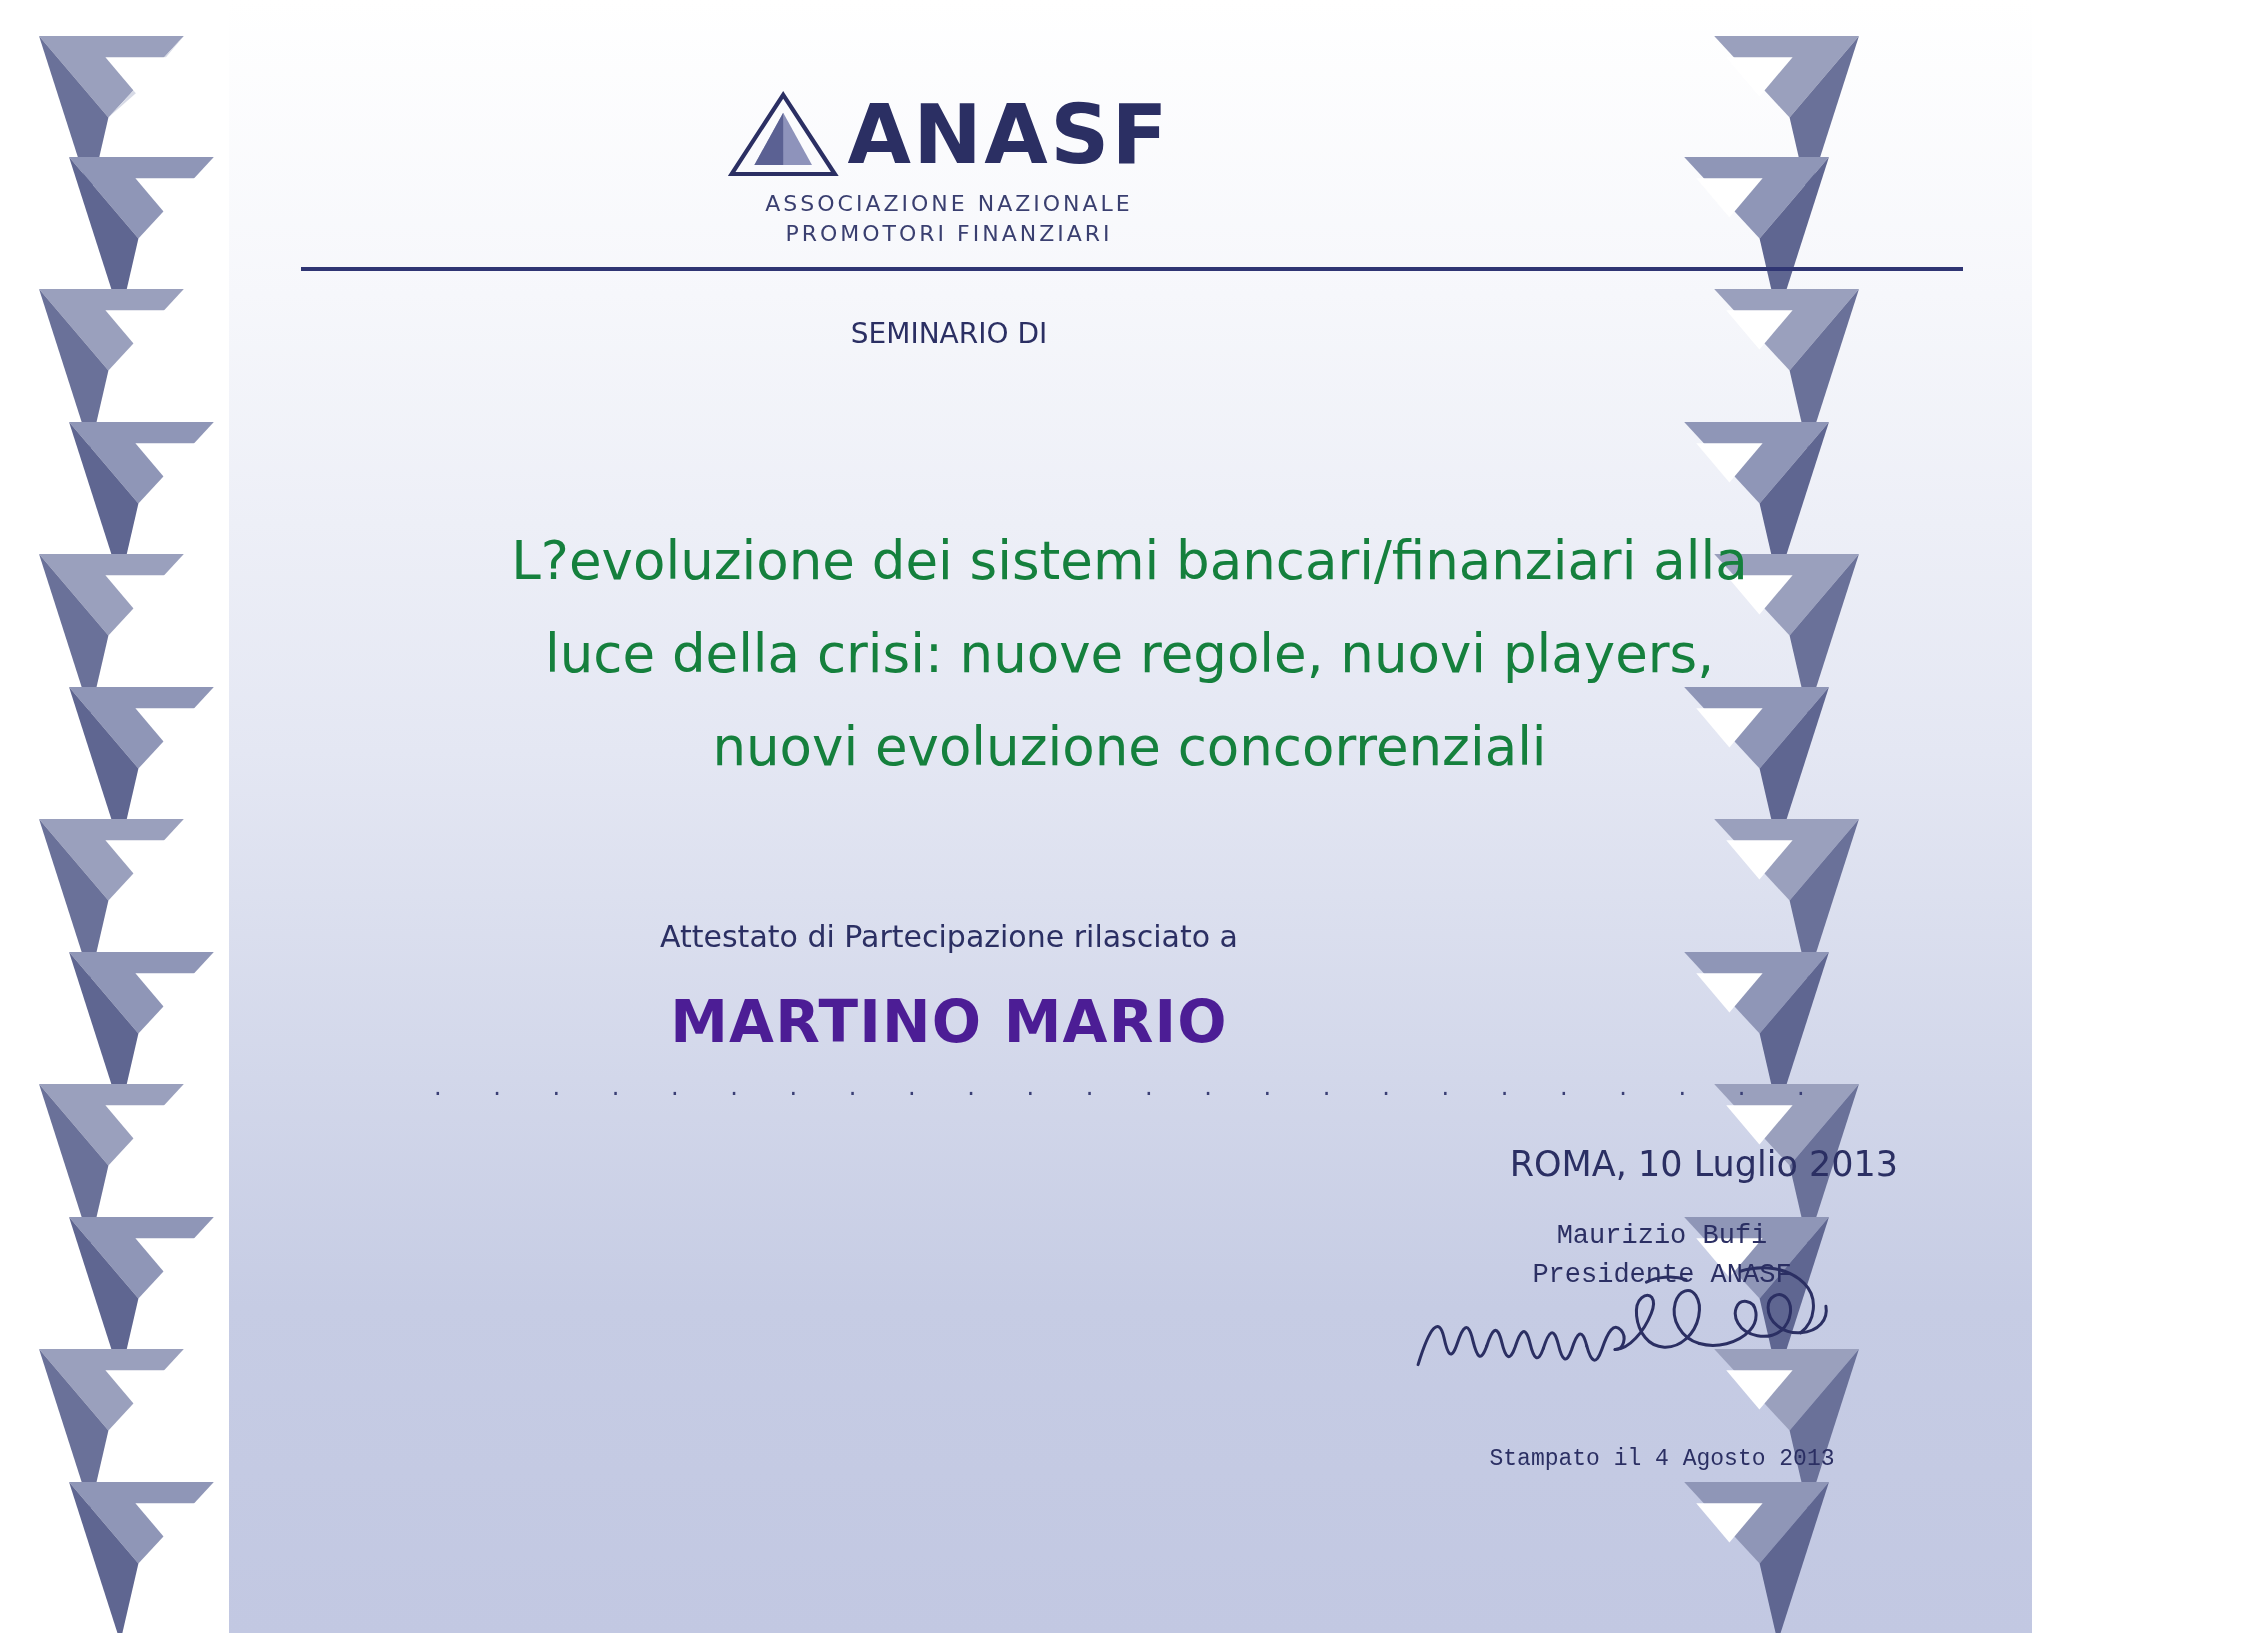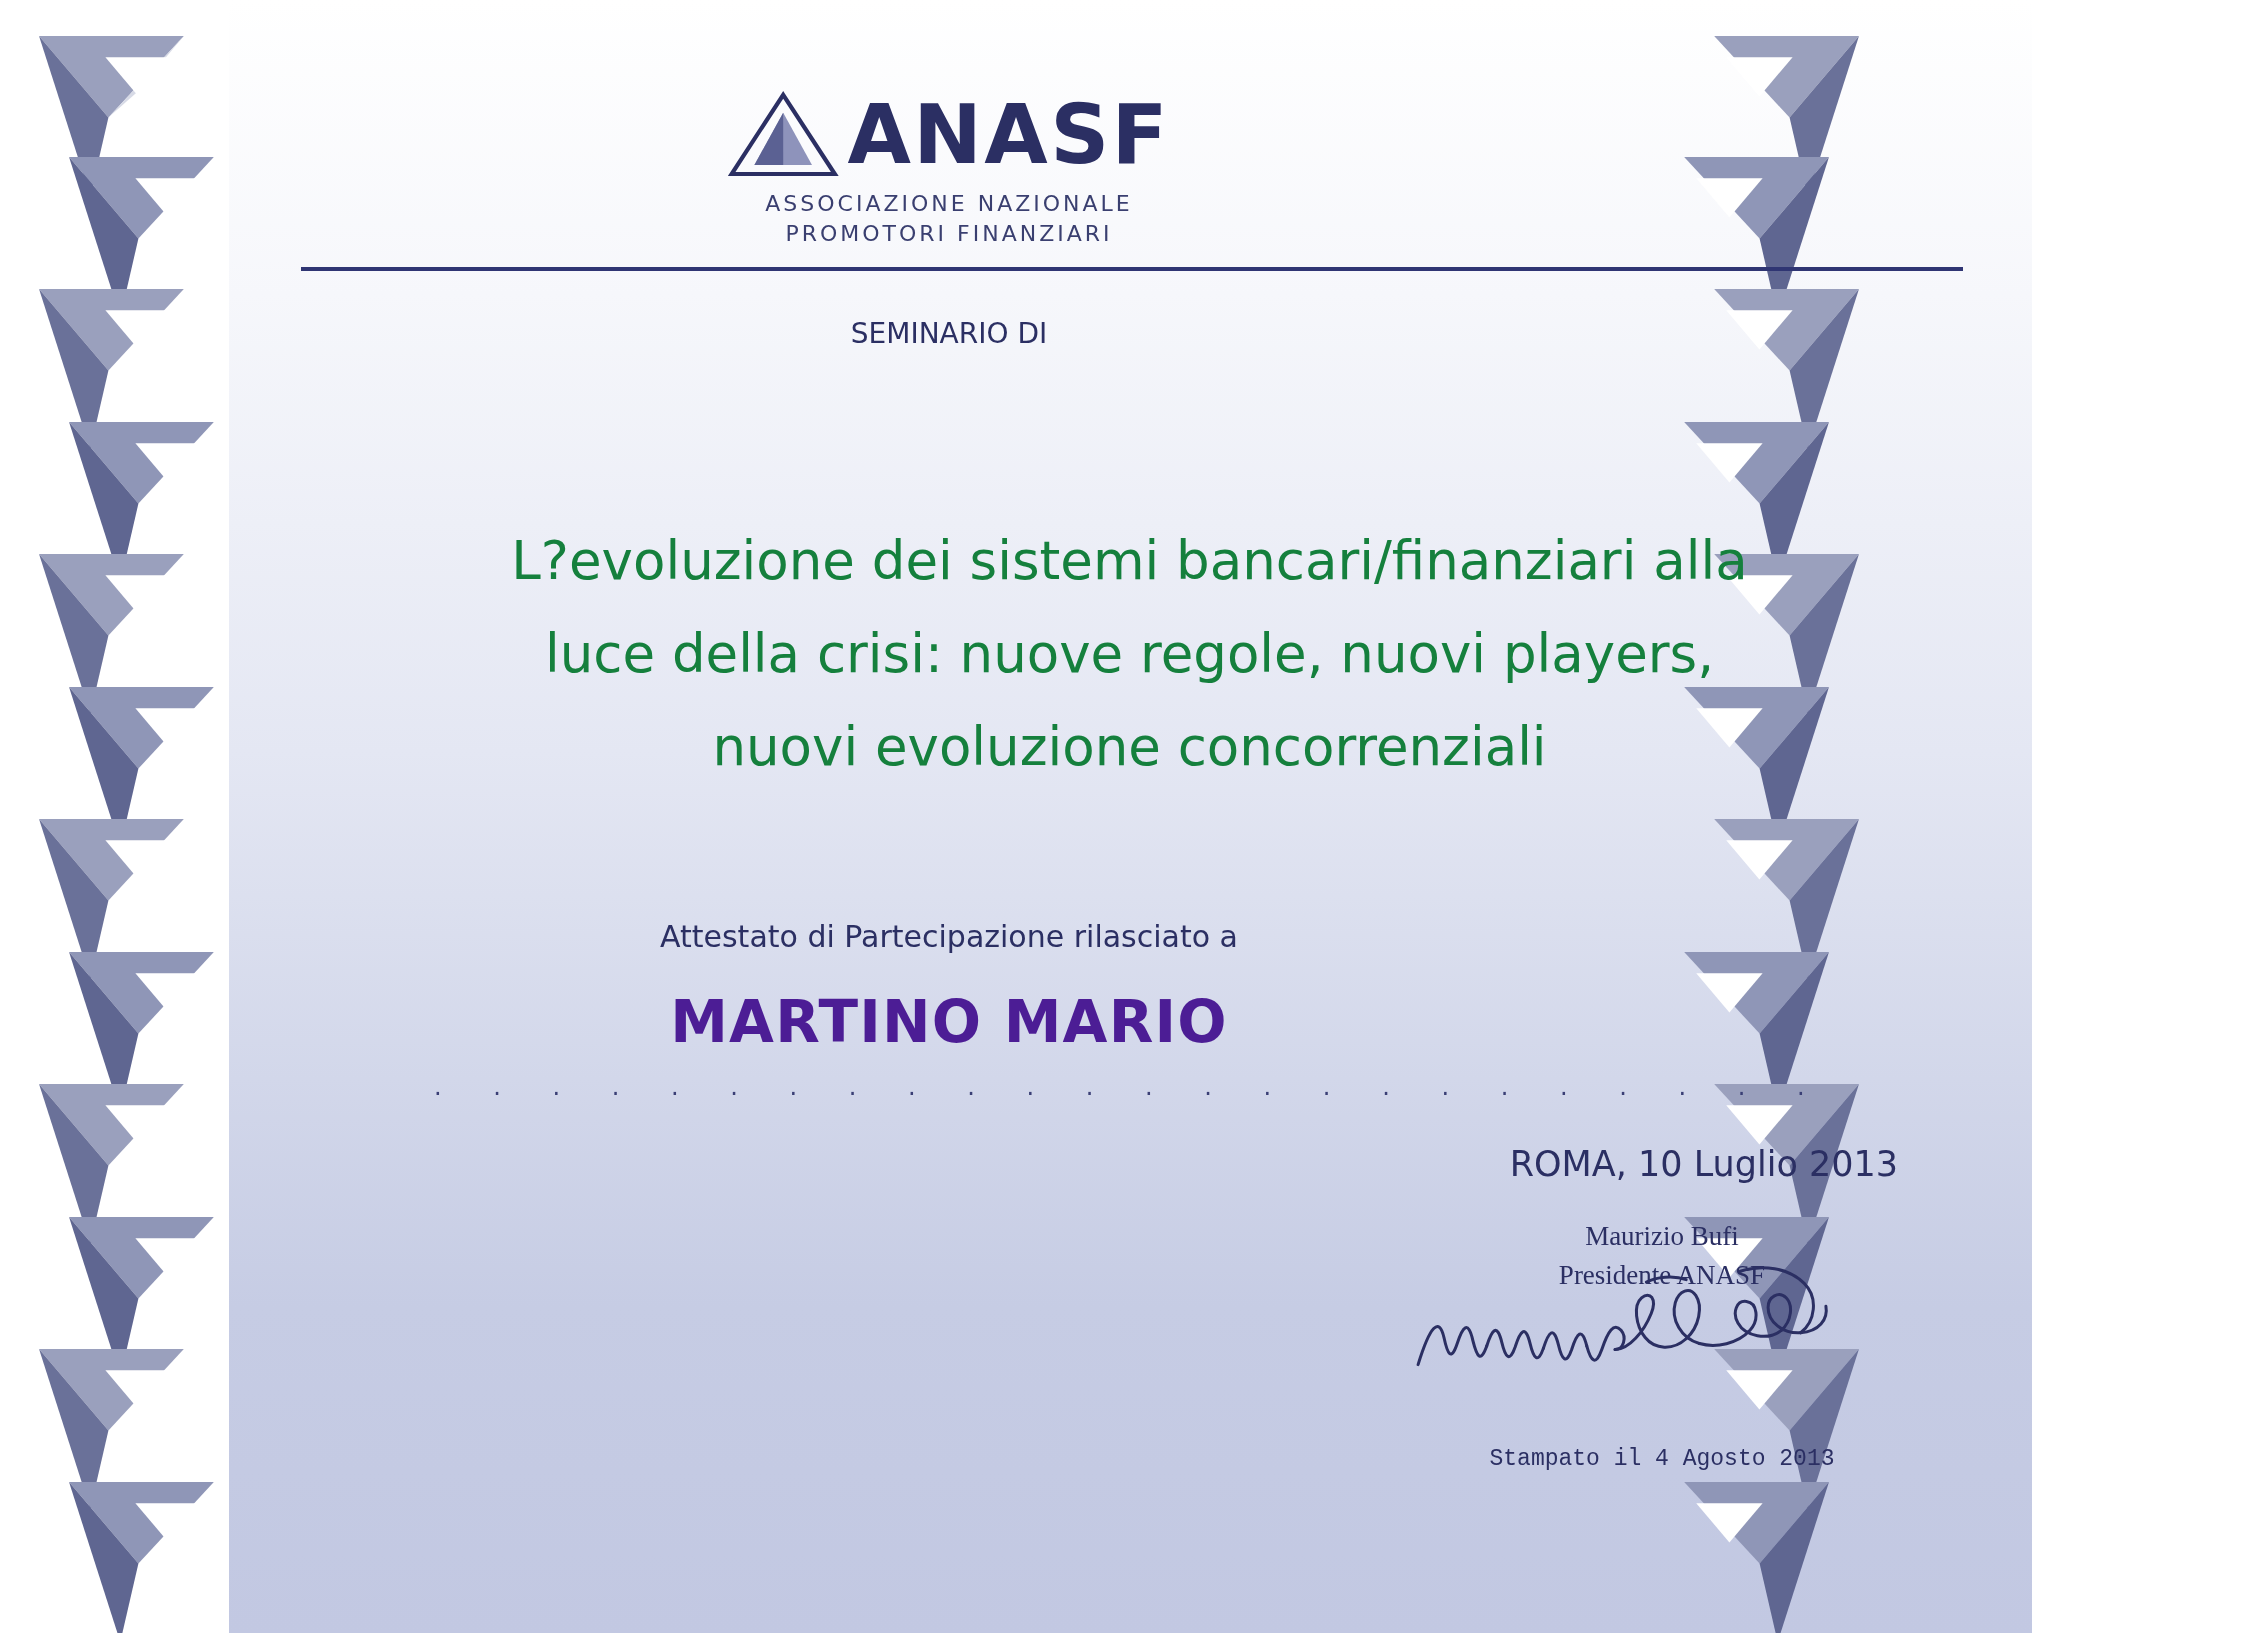--- a/index.html
+++ b/index.html
@@ -158,21 +158,21 @@
   }
   .signature-block {
     position: absolute;
     left: 1391px;
     width: 542px;
     top: 1217px;
     text-align: center;
     color: #2b2f63;
     font-size: 27px;
     line-height: 1.45;
-    font-family: Liberation Serif, serif;
+    font-family: Liberation Mono, monospace;
   }
   .signature-img {
     position: absolute;
     left: 1403px;
     top: 1259px;
     width: 494px;
     height: 139px;
   }
   .signature-img svg { display: block; width: 100%; height: 100%; }
   .printed {

